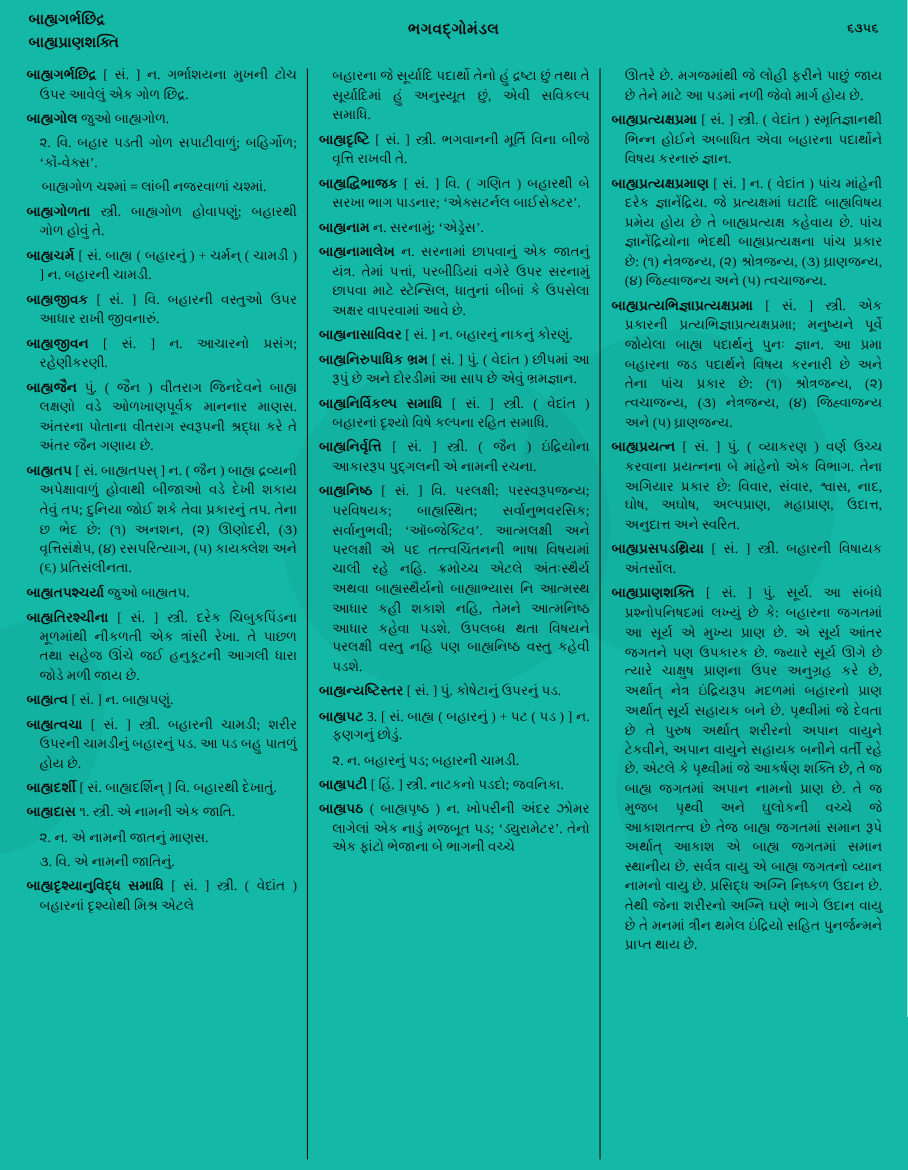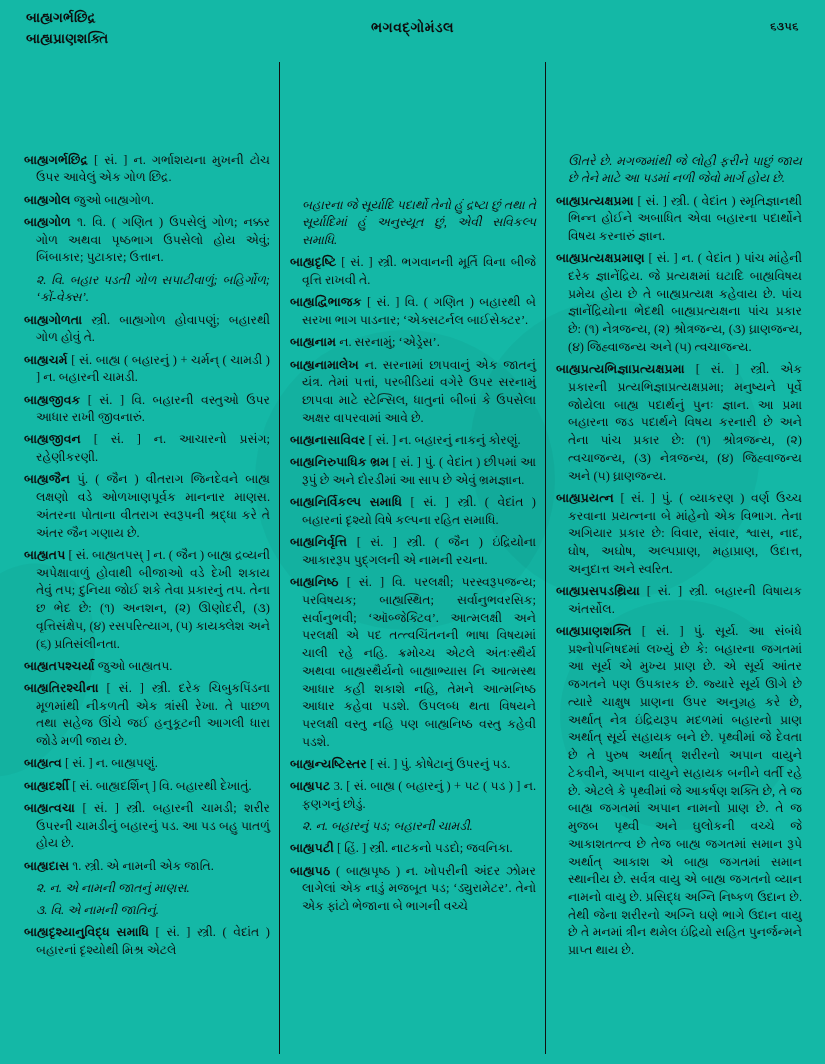--- a/index.html
+++ b/index.html
@@ -70,21 +70,21 @@
   }
 
   
   .columns {
     position: absolute;
     left: 14px;
     right: 14px;
     top: 60px;
     bottom: 8px;
     display: flex;
-    align-items: center;
+    align-items: flex-start;
   }
   .col {
     flex: 1 1 0;
     min-width: 0;
     padding: 0 9px 0 10px;
     box-sizing: border-box;
     position: relative;
   }
   .col-rule {
     width: 0;
@@ -107,21 +107,20 @@
   }
   
   .entry.hang {
     padding-left: 12px;
     text-indent: -12px;
   }
   .entry.sub {
     padding-left: 12px;
     text-indent: 0;
     margin-top: 1px;
-    font-style: italic;
   }
   .entry.sub2 {
     padding-left: 24px;
     text-indent: -10px;
   }
   .hw {
     font-weight: bold;
     letter-spacing: .1px;
   }
 </style>
@@ -141,33 +140,33 @@
       <span class="hl-line">બાહ્યપ્રાણશક્તિ</span>
     </div>
     <div class="head-center">ભગવદ્ગોમંડલ</div>
     <div class="head-right">૬૩૫૬</div>
   </div>
 
   <div class="columns">
     <div class="col" id="col-1">
         <p class="entry just hang"><span class="hw">બાહ્યગર્ભછિદ્ર</span><span class="body"> [ સં. ] ન. ગર્ભાશયના મુખની ટોચ ઉપર આવેલું એક ગોળ છિદ્ર.</span></p>
         <p class="entry just hang"><span class="hw">બાહ્યગોલ</span><span class="body"> જુઓ બાહ્યગોળ.</span></p>
-        <p class="entry just hang"><span class="hw">બાહ્યગોળ</span><span class="body"> ૧. વિ. ( ગણિત ) ઉપસેલું ગોળ; નક્કર ગોળ અથવા પૃષ્ઠભાગ ઉપસેલો હોય એવું; બિંબાકાર; પુટાકાર; ઉત્તાન.</span></p>
         <p class="entry just sub"><span class="body">૨. વિ. બહાર પડતી ગોળ સપાટીવાળું; બહિર્ગોળ; ‘કોં-વેક્સ’.</span></p>
+        <p class="entry just sub2"><span class="body">બાહ્યગોળ ચશ્માં = લાંબી નજરવાળાં ચશ્માં.</span></p>
         <p class="entry just hang"><span class="hw">બાહ્યગોળતા</span><span class="body"> સ્ત્રી. બાહ્યગોળ હોવાપણું; બહારથી ગોળ હોવું તે.</span></p>
         <p class="entry just hang"><span class="hw">બાહ્યચર્મ</span><span class="body"> [ સં. બાહ્ય ( બહારનું ) + ચર્મન્ ( ચામડી ) ] ન. બહારની ચામડી.</span></p>
         <p class="entry just hang"><span class="hw">બાહ્યજીવક</span><span class="body"> [ સં. ] વિ. બહારની વસ્તુઓ ઉપર આધાર રાખી જીવનારું.</span></p>
         <p class="entry just hang"><span class="hw">બાહ્યજીવન</span><span class="body"> [ સં. ] ન. આચારનો પ્રસંગ; રહેણીકરણી.</span></p>
         <p class="entry just hang"><span class="hw">બાહ્યજૈન</span><span class="body"> પું. ( જૈન ) વીતરાગ જિનદેવને બાહ્ય લક્ષણો વડે ઓળખાણપૂર્વક માનનાર માણસ. અંતરના પોતાના વીતરાગ સ્વરૂપની શ્રદ્ધા કરે તે અંતર જૈન ગણાય છે.</span></p>
         <p class="entry just hang"><span class="hw">બાહ્યતપ</span><span class="body"> [ સં. બાહ્યતપસ્ ] ન. ( જૈન ) બાહ્ય દ્રવ્યની અપેક્ષાવાળું હોવાથી બીજાઓ વડે દેખી શકાય તેવું તપ; દુનિયા જોઈ શકે તેવા પ્રકારનું તપ. તેના છ ભેદ છે: (૧) અનશન, (૨) ઊણોદરી, (૩) વૃત્તિસંક્ષેપ, (૪) રસપરિત્યાગ, (૫) કાયક્લેશ અને (૬) પ્રતિસંલીનતા.</span></p>
         <p class="entry just hang"><span class="hw">બાહ્યતપશ્ચર્યા</span><span class="body"> જુઓ બાહ્યતપ.</span></p>
         <p class="entry just hang"><span class="hw">બાહ્યતિરશ્ચીના</span><span class="body"> [ સં. ] સ્ત્રી. દરેક ચિબુકપિંડના મૂળમાંથી નીકળતી એક ત્રાંસી રેખા. તે પાછળ તથા સહેજ ઊંચે જઈ હનુકૂટની આગલી ધારા જોડે મળી જાય છે.</span></p>
         <p class="entry just hang"><span class="hw">બાહ્યત્વ</span><span class="body"> [ સં. ] ન. બાહ્યપણું.</span></p>
+        <p class="entry just hang"><span class="hw">બાહ્યત્વચા</span><span class="body"> [ સં. ] સ્ત્રી. બહારની ચામડી; શરીર ઉપરની ચામડીનું બહારનું પડ. આ પડ બહુ પાતળું હોય છે.</span></p>
         <p class="entry just hang"><span class="hw">બાહ્યદર્શી</span><span class="body"> [ સં. બાહ્યદર્શિન્ ] વિ. બહારથી દેખાતું.</span></p>
-        <p class="entry just hang"><span class="hw">બાહ્યત્વચા</span><span class="body"> [ સં. ] સ્ત્રી. બહારની ચામડી; શરીર ઉપરની ચામડીનું બહારનું પડ. આ પડ બહુ પાતળું હોય છે.</span></p>
         <p class="entry just hang"><span class="hw">બાહ્યદાસ</span><span class="body"> ૧. સ્ત્રી. એ નામની એક જાતિ.</span></p>
         <p class="entry just sub"><span class="body">૨. ન. એ નામની જાતનું માણસ.</span></p>
         <p class="entry just sub"><span class="body">૩. વિ. એ નામની જાતિનું.</span></p>
         <p class="entry just hang"><span class="hw">બાહ્યદૃશ્યાનુવિદ્ધ સમાધિ</span><span class="body"> [ સં. ] સ્ત્રી. ( વેદાંત ) બહારનાં દૃશ્યોથી મિશ્ર એટલે</span></p>
       </div>
     <div class="col-rule"></div>
     <div class="col" id="col-2">
         <p class="entry just sub"><span class="body">બહારના જે સૂર્યાદિ પદાર્થો તેનો હું દ્રષ્ટા છું તથા તે સૂર્યાદિમાં હું અનુસ્યૂત છું, એવી સવિકલ્પ સમાધિ.</span></p>
         <p class="entry just hang"><span class="hw">બાહ્યદૃષ્ટિ</span><span class="body"> [ સં. ] સ્ત્રી. ભગવાનની મૂર્તિ વિના બીજે વૃત્તિ રાખવી તે.</span></p>
         <p class="entry just hang"><span class="hw">બાહ્યદ્વિભાજક</span><span class="body"> [ સં. ] વિ. ( ગણિત ) બહારથી બે સરખા ભાગ પાડનાર; ‘એક્સટર્નલ બાઈસેક્ટર’.</span></p>

